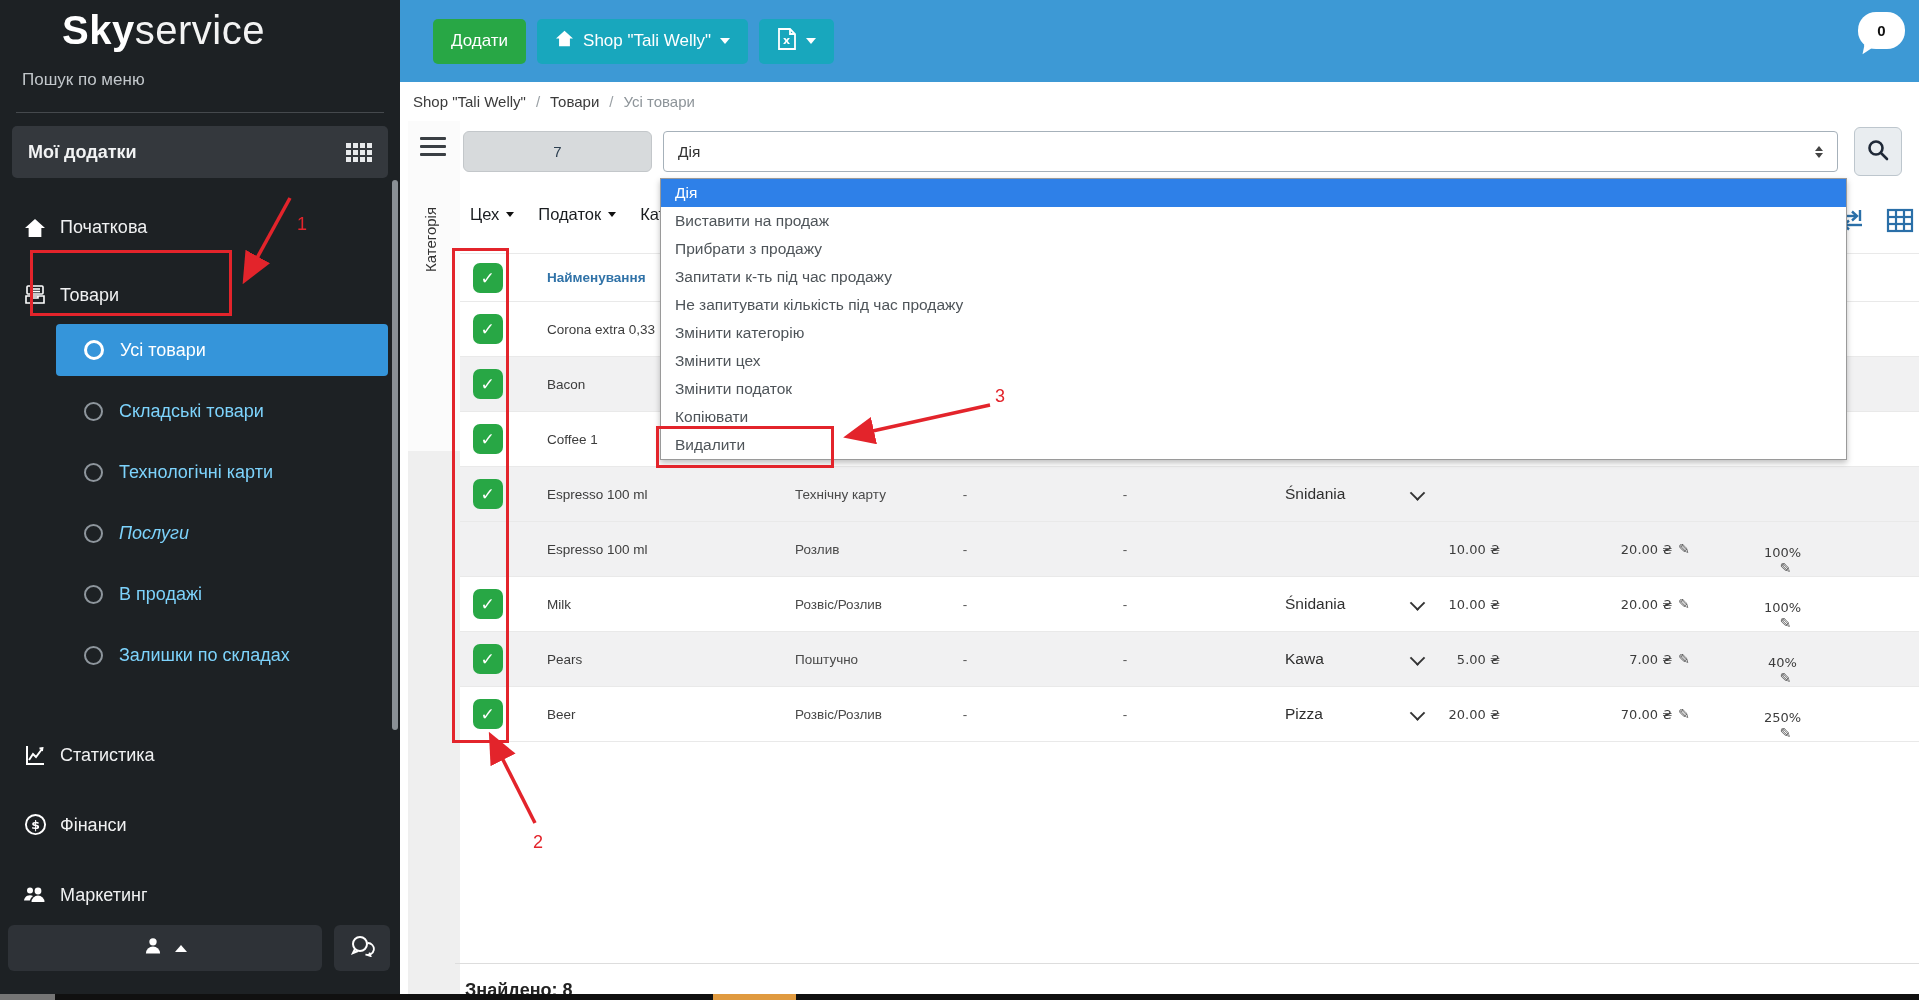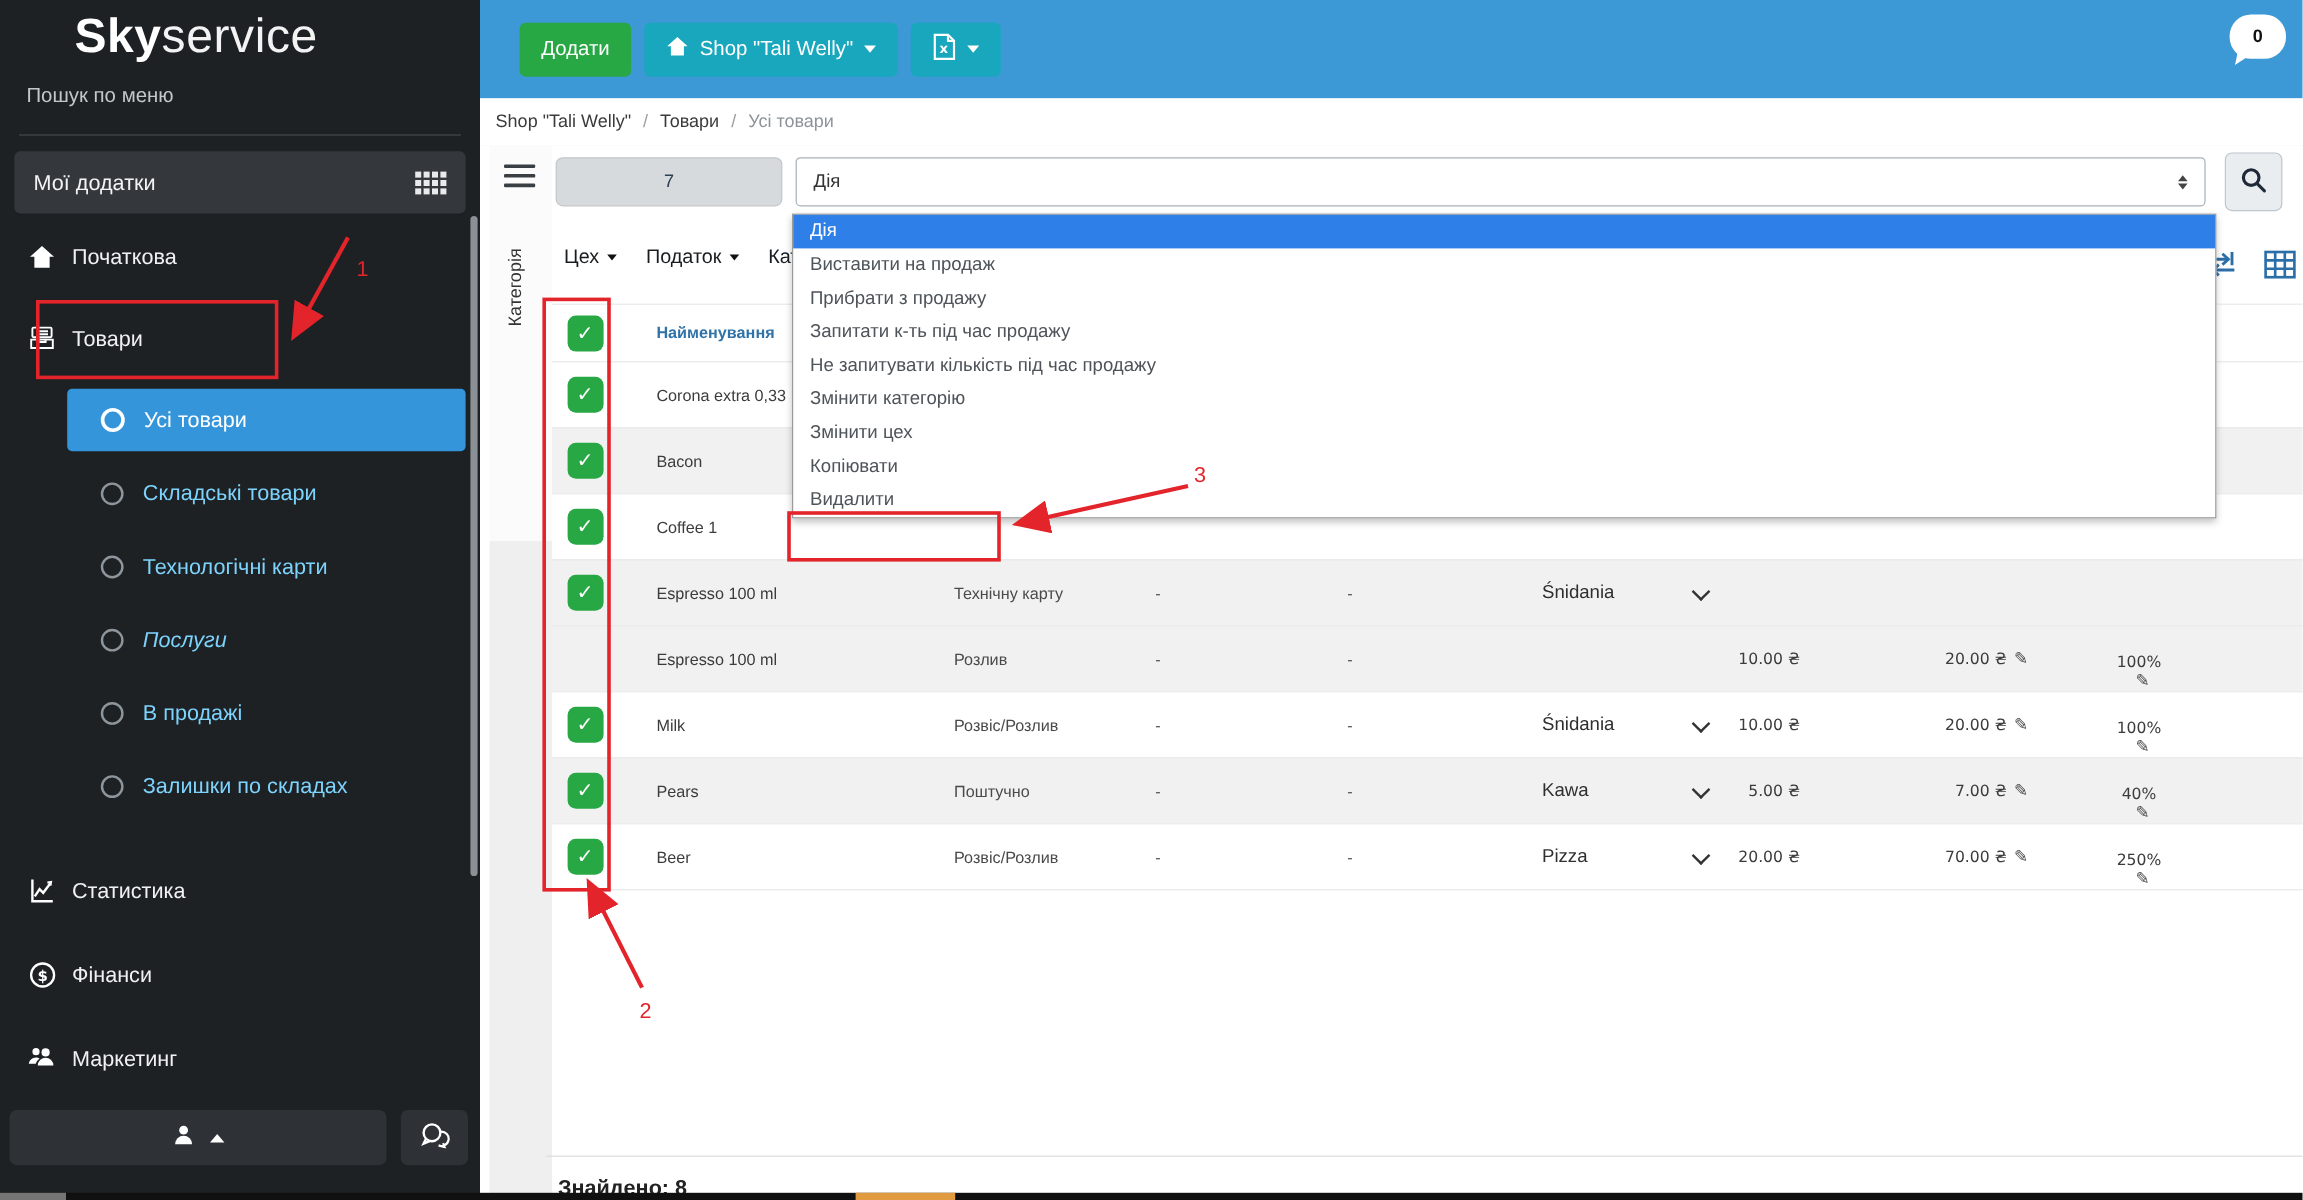--- a/index.html
+++ b/index.html
@@ -6,25 +6,25 @@
   body{font-family:"Liberation Sans","DejaVu Sans",sans-serif;}
   .app{position:relative;width:1919px;height:1000px;overflow:hidden;background:#fff;}
 
   
   .sidebar{position:absolute;left:0;top:0;width:400px;height:1000px;background:#1d2124;color:#eceff1;}
   .logo{position:absolute;left:62px;top:8px;font-size:40px;color:#fff;letter-spacing:.5px;}
   .logo .lb{font-weight:bold;}
   .logo .ll{font-weight:300;opacity:.95;}
   .menu-search{position:absolute;left:22px;top:70px;font-size:17px;color:#c2c7cb;}
   .side-divider{position:absolute;left:16px;top:112px;width:368px;border-top:1px solid #45494d;}
-  .apps-row{position:absolute;left:12px;top:126px;width:376px;height:52px;background:#34383d;border-radius:5px;display:flex;align-items:center;padding:0 16px;box-sizing:border-box;font-size:18px;color:#f2f3f4;cursor:pointer;}
+  .apps-row{position:absolute;left:12px;top:126px;width:376px;height:52px;background:#34383d;border-radius:5px;display:flex;align-items:center;padding:0 16px;box-sizing:border-box;font-size:18px;color:#f2f3f4;cursor:pointer;font-weight:bold;}
   .apps-row .spacer{flex:1;}
   .grid-dots{display:grid;grid-template-columns:repeat(4,5px);grid-auto-rows:5px;gap:2px;}
   .grid-dots i{background:#e8eaec;display:block;}
-  .nav-item{position:absolute;left:0;width:400px;height:48px;display:flex;align-items:center;color:#f0f1f2;font-size:18px;cursor:pointer;}
+  .nav-item{position:absolute;left:0;width:400px;height:48px;display:flex;align-items:flex-end;color:#f0f1f2;font-size:18px;cursor:pointer;}
   .nav-item .nicon{width:26px;margin-left:22px;margin-right:12px;display:flex;justify-content:center;}
   .sub-item{position:absolute;left:56px;width:332px;height:52px;display:flex;align-items:center;border-radius:4px;color:#7dd3fc;font-size:18px;cursor:pointer;}
   .sub-item .ring{width:15px;height:15px;border:2px solid #8e969d;border-radius:50%;margin:0 16px 0 28px;flex:0 0 auto;}
   .sub-item.active{background:#3595da;color:#fff;}
   .sub-item.active .ring{border:3px solid #fff;width:14px;height:14px;}
   .user-btn{position:absolute;left:8px;top:925px;width:314px;height:46px;background:#2e3237;border-radius:6px;display:flex;align-items:center;justify-content:center;cursor:pointer;}
   .chat-btn{position:absolute;left:334px;top:925px;width:56px;height:46px;background:#2e3237;border-radius:6px;display:flex;align-items:center;justify-content:center;cursor:pointer;}
   .caret-up{width:0;height:0;border-left:6px solid transparent;border-right:6px solid transparent;border-bottom:7px solid #fff;margin-left:12px;}
   .side-scroll{position:absolute;left:392px;top:180px;width:6px;height:550px;background:#8a9095;border-radius:3px;}
 
@@ -499,20 +499,21 @@
     </div>
 
     <div class="dropdown" id="action-list">
         <div class="opt hl">Дія</div>
         <div class="opt">Виставити на продаж</div>
         <div class="opt">Прибрати з продажу</div>
         <div class="opt">Запитати к-ть під час продажу</div>
         <div class="opt">Не запитувати кількість під час продажу</div>
         <div class="opt">Змінити категорію</div>
         <div class="opt">Змінити цех</div>
+        <div class="opt">Змінити податок</div>
         <div class="opt">Копіювати</div>
         <div class="opt">Видалити</div>
       </div>
 
     <div class="tfooter"><span>Знайдено: 8</span></div>
   </main>
 
   <div class="redbox" style="left:30px;top:250px;width:196px;height:60px;"></div>
   <div class="redbox" style="left:452px;top:248px;width:51px;height:489px;"></div>
   <div class="redbox" style="left:656px;top:426px;width:172px;height:36px;"></div>

